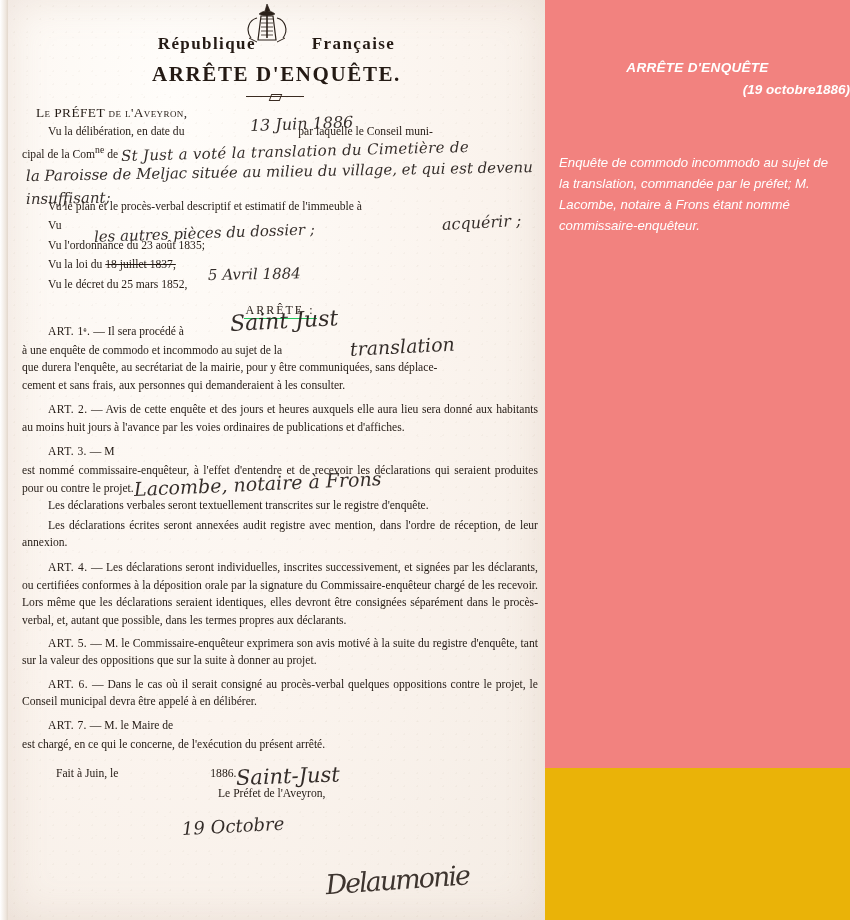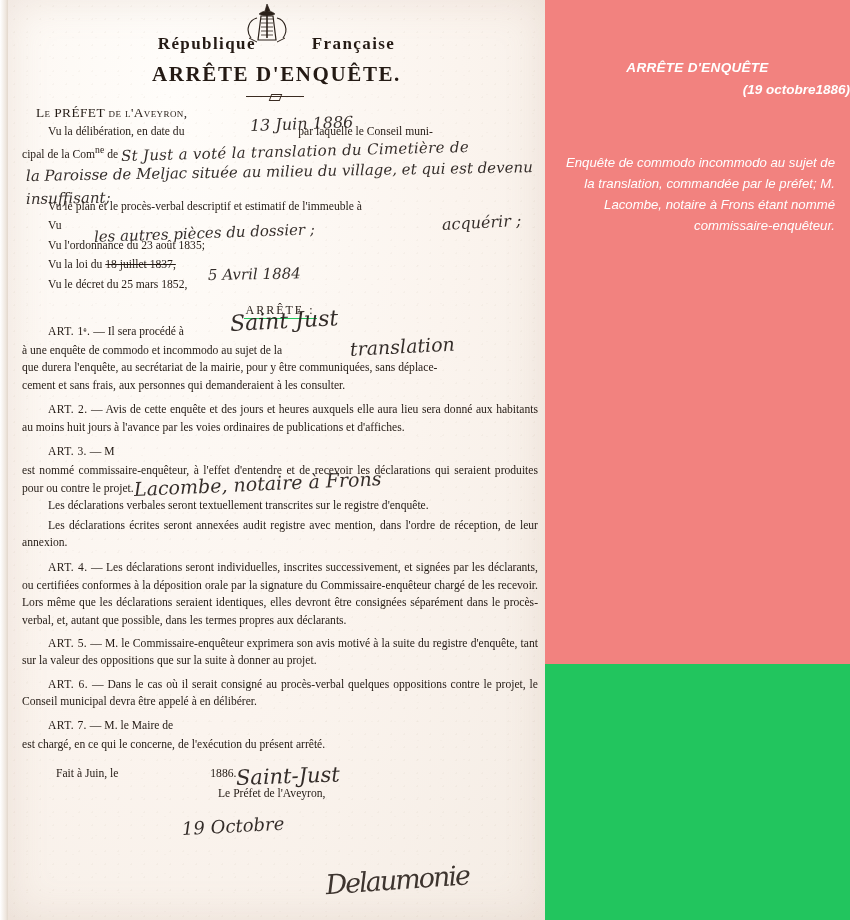--- a/index.html
+++ b/index.html
@@ -11,21 +11,21 @@
     width: 850px;
     height: 920px;
     font-family: "Liberation Sans", sans-serif;
     overflow: hidden;
   }
   .page {
     position: relative;
     width: 850px;
     height: 920px;
     display: flex;
-    background: #22c55e;
+    background: #eab308;
   }
 
   
   .doc-pane {
     position: relative;
     width: 545px;
     height: 920px;
     background: #fdf7f3;
     overflow: hidden;
     border-right: 0;
@@ -155,21 +155,21 @@
     color: #2a211c;
     transform: rotate(-4deg);
     letter-spacing: -2px;
     opacity: .9;
   }
 
   
   .caption-pane {
     position: relative;
     width: 305px;
-    height: 664px;
+    height: 768px;
     background: #f2827f;
     color: #ffffff;
   }
   .cap-title {
     position: absolute;
     left: 0; right: 0; top: 60px;
     text-align: center;
     font-family: "Liberation Sans", sans-serif;
     font-style: italic;
     font-weight: bold;
@@ -187,21 +187,21 @@
   }
   .cap-body {
     position: absolute;
     left: 14px;
     top: 152px;
     width: 276px;
     font-family: "Liberation Sans", sans-serif;
     font-style: italic;
     font-size: 13.2px;
     line-height: 21px;
-    text-align: right;
+    text-align: left;
   }
 </style>
 </head>
 <body>
 
 <div class="page">
 
   <div class="doc-pane">
     <div class="doc-left-edge"></div>
     <div class="doc-paper"></div>

